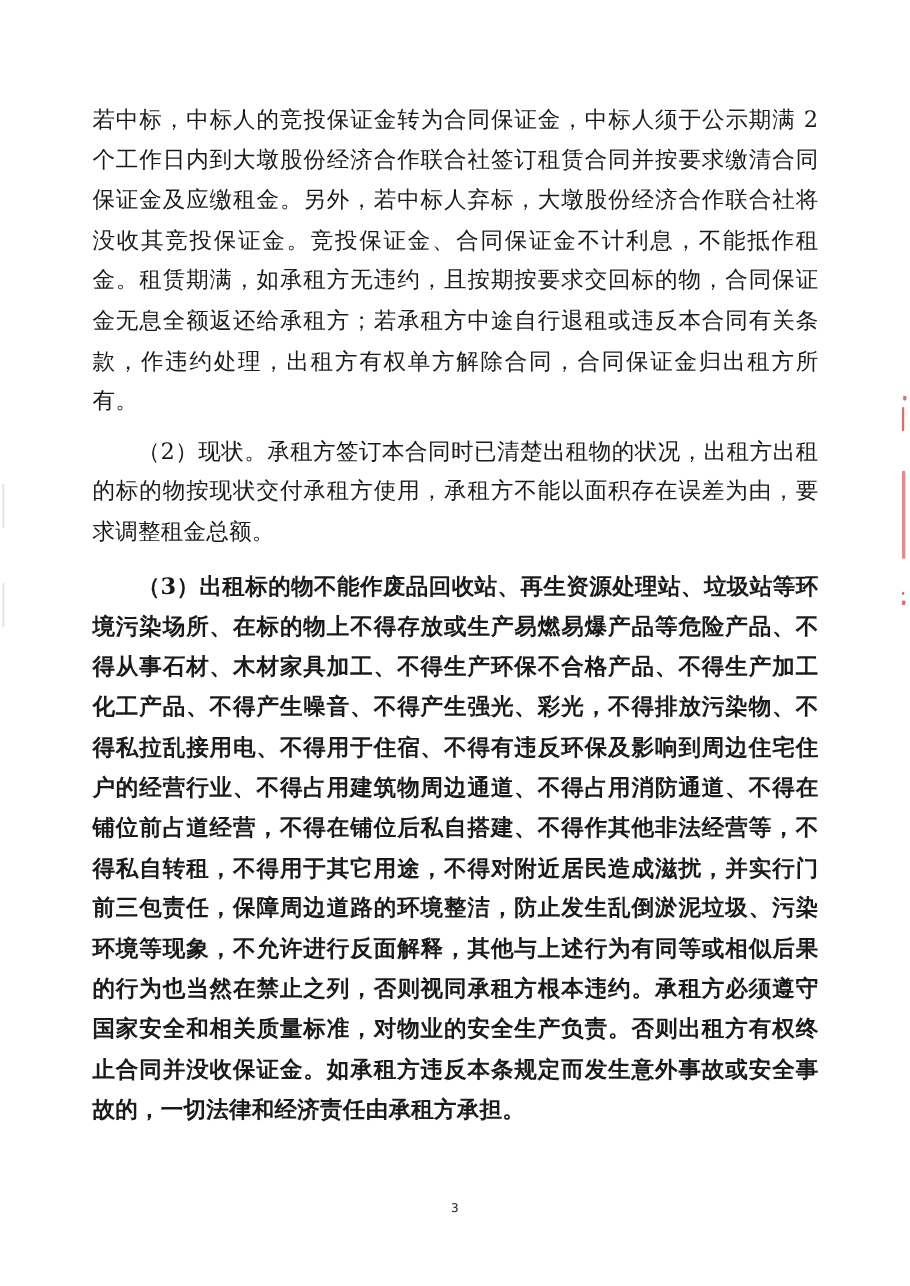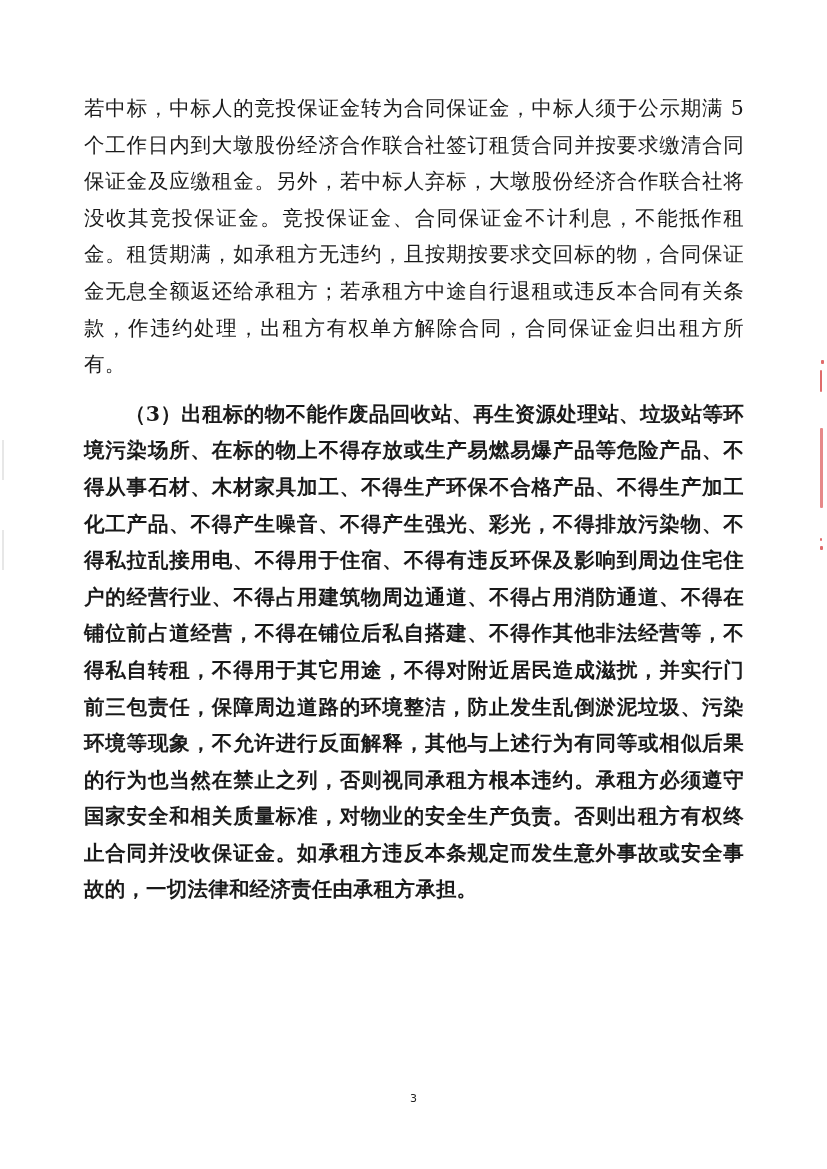--- a/index.html
+++ b/index.html
@@ -75,21 +75,22 @@
       background: #cfcfcf;
       opacity: 0.5;
     }
   </style>
 </head>
 <body>
 
 <div class="page">
 
   <div class="content">
-    <p class="para">若中标，中标人的竞投保证金转为合同保证金，中标人须于公示期满 5 个工作日内到大墩股份经济合作联合社签订租赁合同并按要求缴清合同保证金及应缴租金。另外，若中标人弃标，大墩股份经济合作联合社将没收其竞投保证金。竞投保证金、合同保证金不计利息，不能抵作租金。租赁期满，如承租方无违约，且按期按要求交回标的物，合同保证金无息全额返还给承租方；若承租方中途自行退租或违反本合同有关条款，作违约处理，出租方有权单方解除合同，合同保证金归出租方所有。</p>
+    <p class="para">若中标，中标人的竞投保证金转为合同保证金，中标人须于公示期满 2 个工作日内到大墩股份经济合作联合社签订租赁合同并按要求缴清合同保证金及应缴租金。另外，若中标人弃标，大墩股份经济合作联合社将没收其竞投保证金。竞投保证金、合同保证金不计利息，不能抵作租金。租赁期满，如承租方无违约，且按期按要求交回标的物，合同保证金无息全额返还给承租方；若承租方中途自行退租或违反本合同有关条款，作违约处理，出租方有权单方解除合同，合同保证金归出租方所有。</p>
+    <p class="para indent gap">（2）现状。承租方签订本合同时已清楚出租物的状况，出租方出租的标的物按现状交付承租方使用，承租方不能以面积存在误差为由，要求调整租金总额。</p>
     <p class="para indent gap2">（3）出租标的物不能作废品回收站、再生资源处理站、垃圾站等环境污染场所、在标的物上不得存放或生产易燃易爆产品等危险产品、不得从事石材、木材家具加工、不得生产环保不合格产品、不得生产加工化工产品、不得产生噪音、不得产生强光、彩光，不得排放污染物、不得私拉乱接用电、不得用于住宿、不得有违反环保及影响到周边住宅住户的经营行业、不得占用建筑物周边通道、不得占用消防通道、不得在铺位前占道经营，不得在铺位后私自搭建、不得作其他非法经营等，不得私自转租，不得用于其它用途，不得对附近居民造成滋扰，并实行门前三包责任，保障周边道路的环境整洁，防止发生乱倒淤泥垃圾、污染环境等现象，不允许进行反面解释，其他与上述行为有同等或相似后果的行为也当然在禁止之列，否则视同承租方根本违约。承租方必须遵守国家安全和相关质量标准，对物业的安全生产负责。否则出租方有权终止合同并没收保证金。如承租方违反本条规定而发生意外事故或安全事故的，一切法律和经济责任由承租方承担。</p>
   </div>
 
   <div class="seal-right">
     <div class="mark" style="left:3px; top:0px; width:3px; height:4px;"></div>
     <div class="mark" style="left:2px; top:10px; width:2px; height:22px;"></div>
     <div class="mark" style="left:2px; top:68px; width:3px; height:80px; opacity:0.6;"></div>
     <div class="mark" style="left:2px; top:178px; width:2px; height:3px;"></div>
     <div class="mark" style="left:2px; top:186px; width:3px; height:4px;"></div>
   </div>

